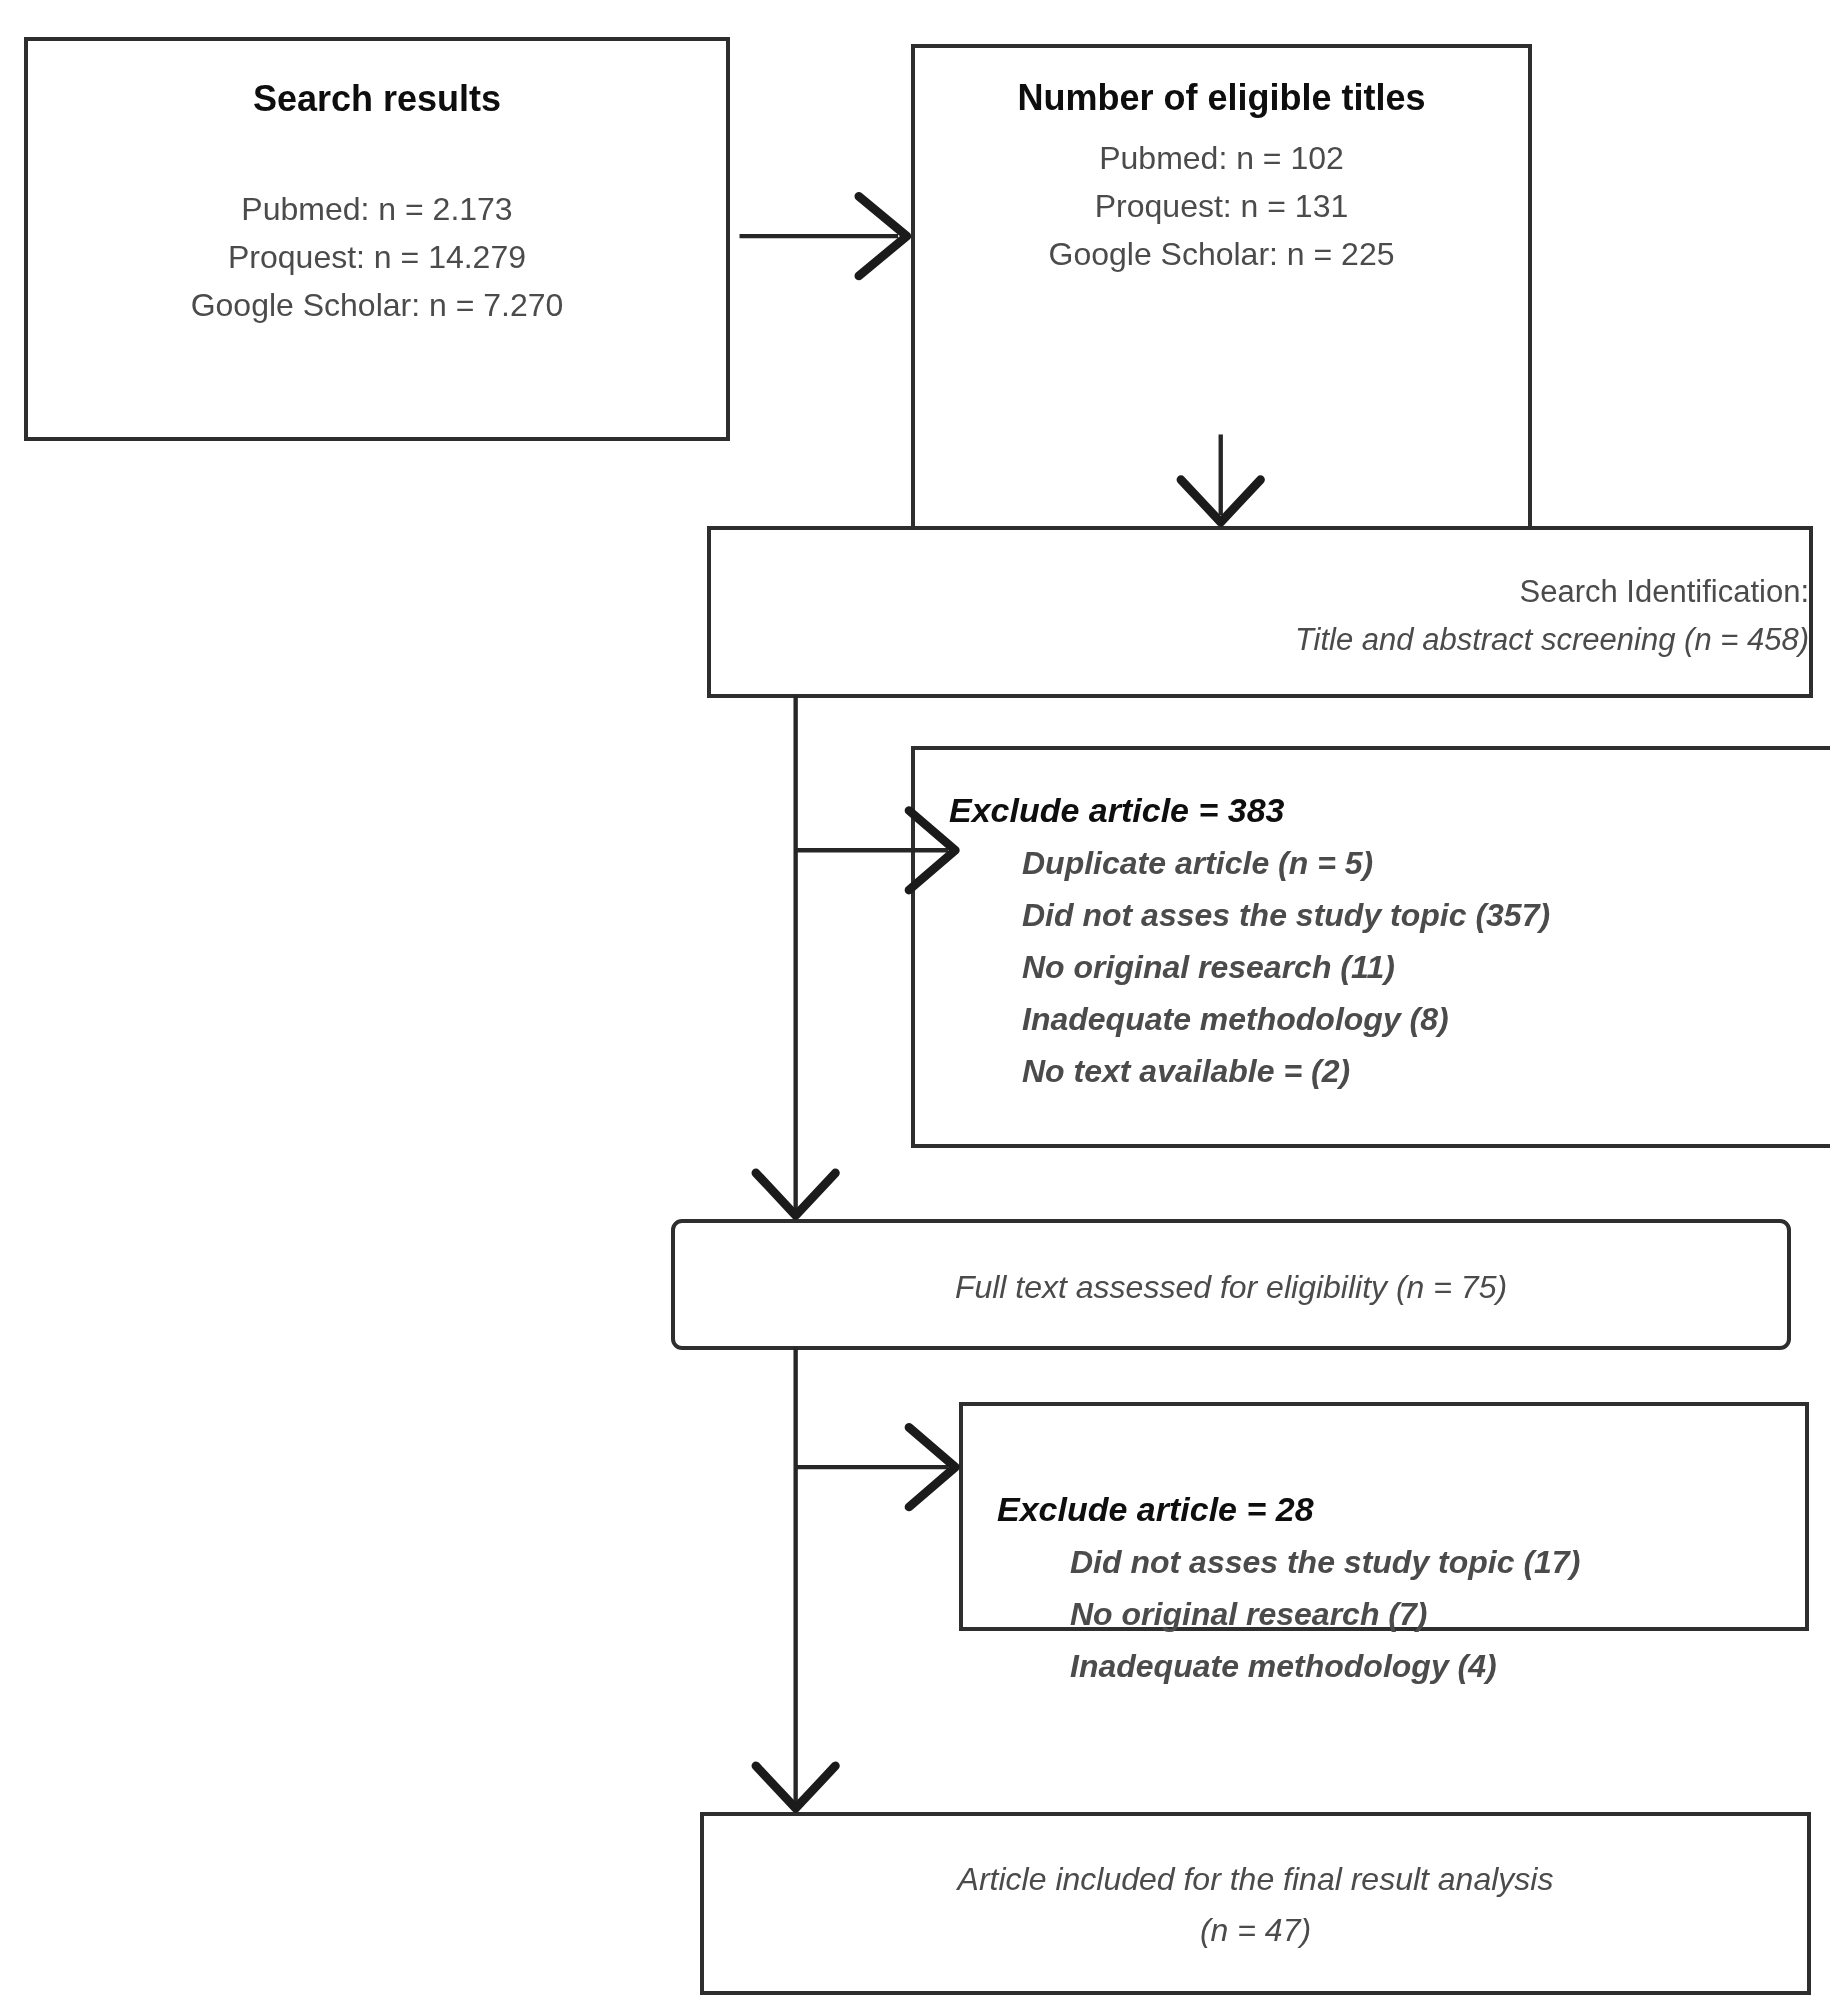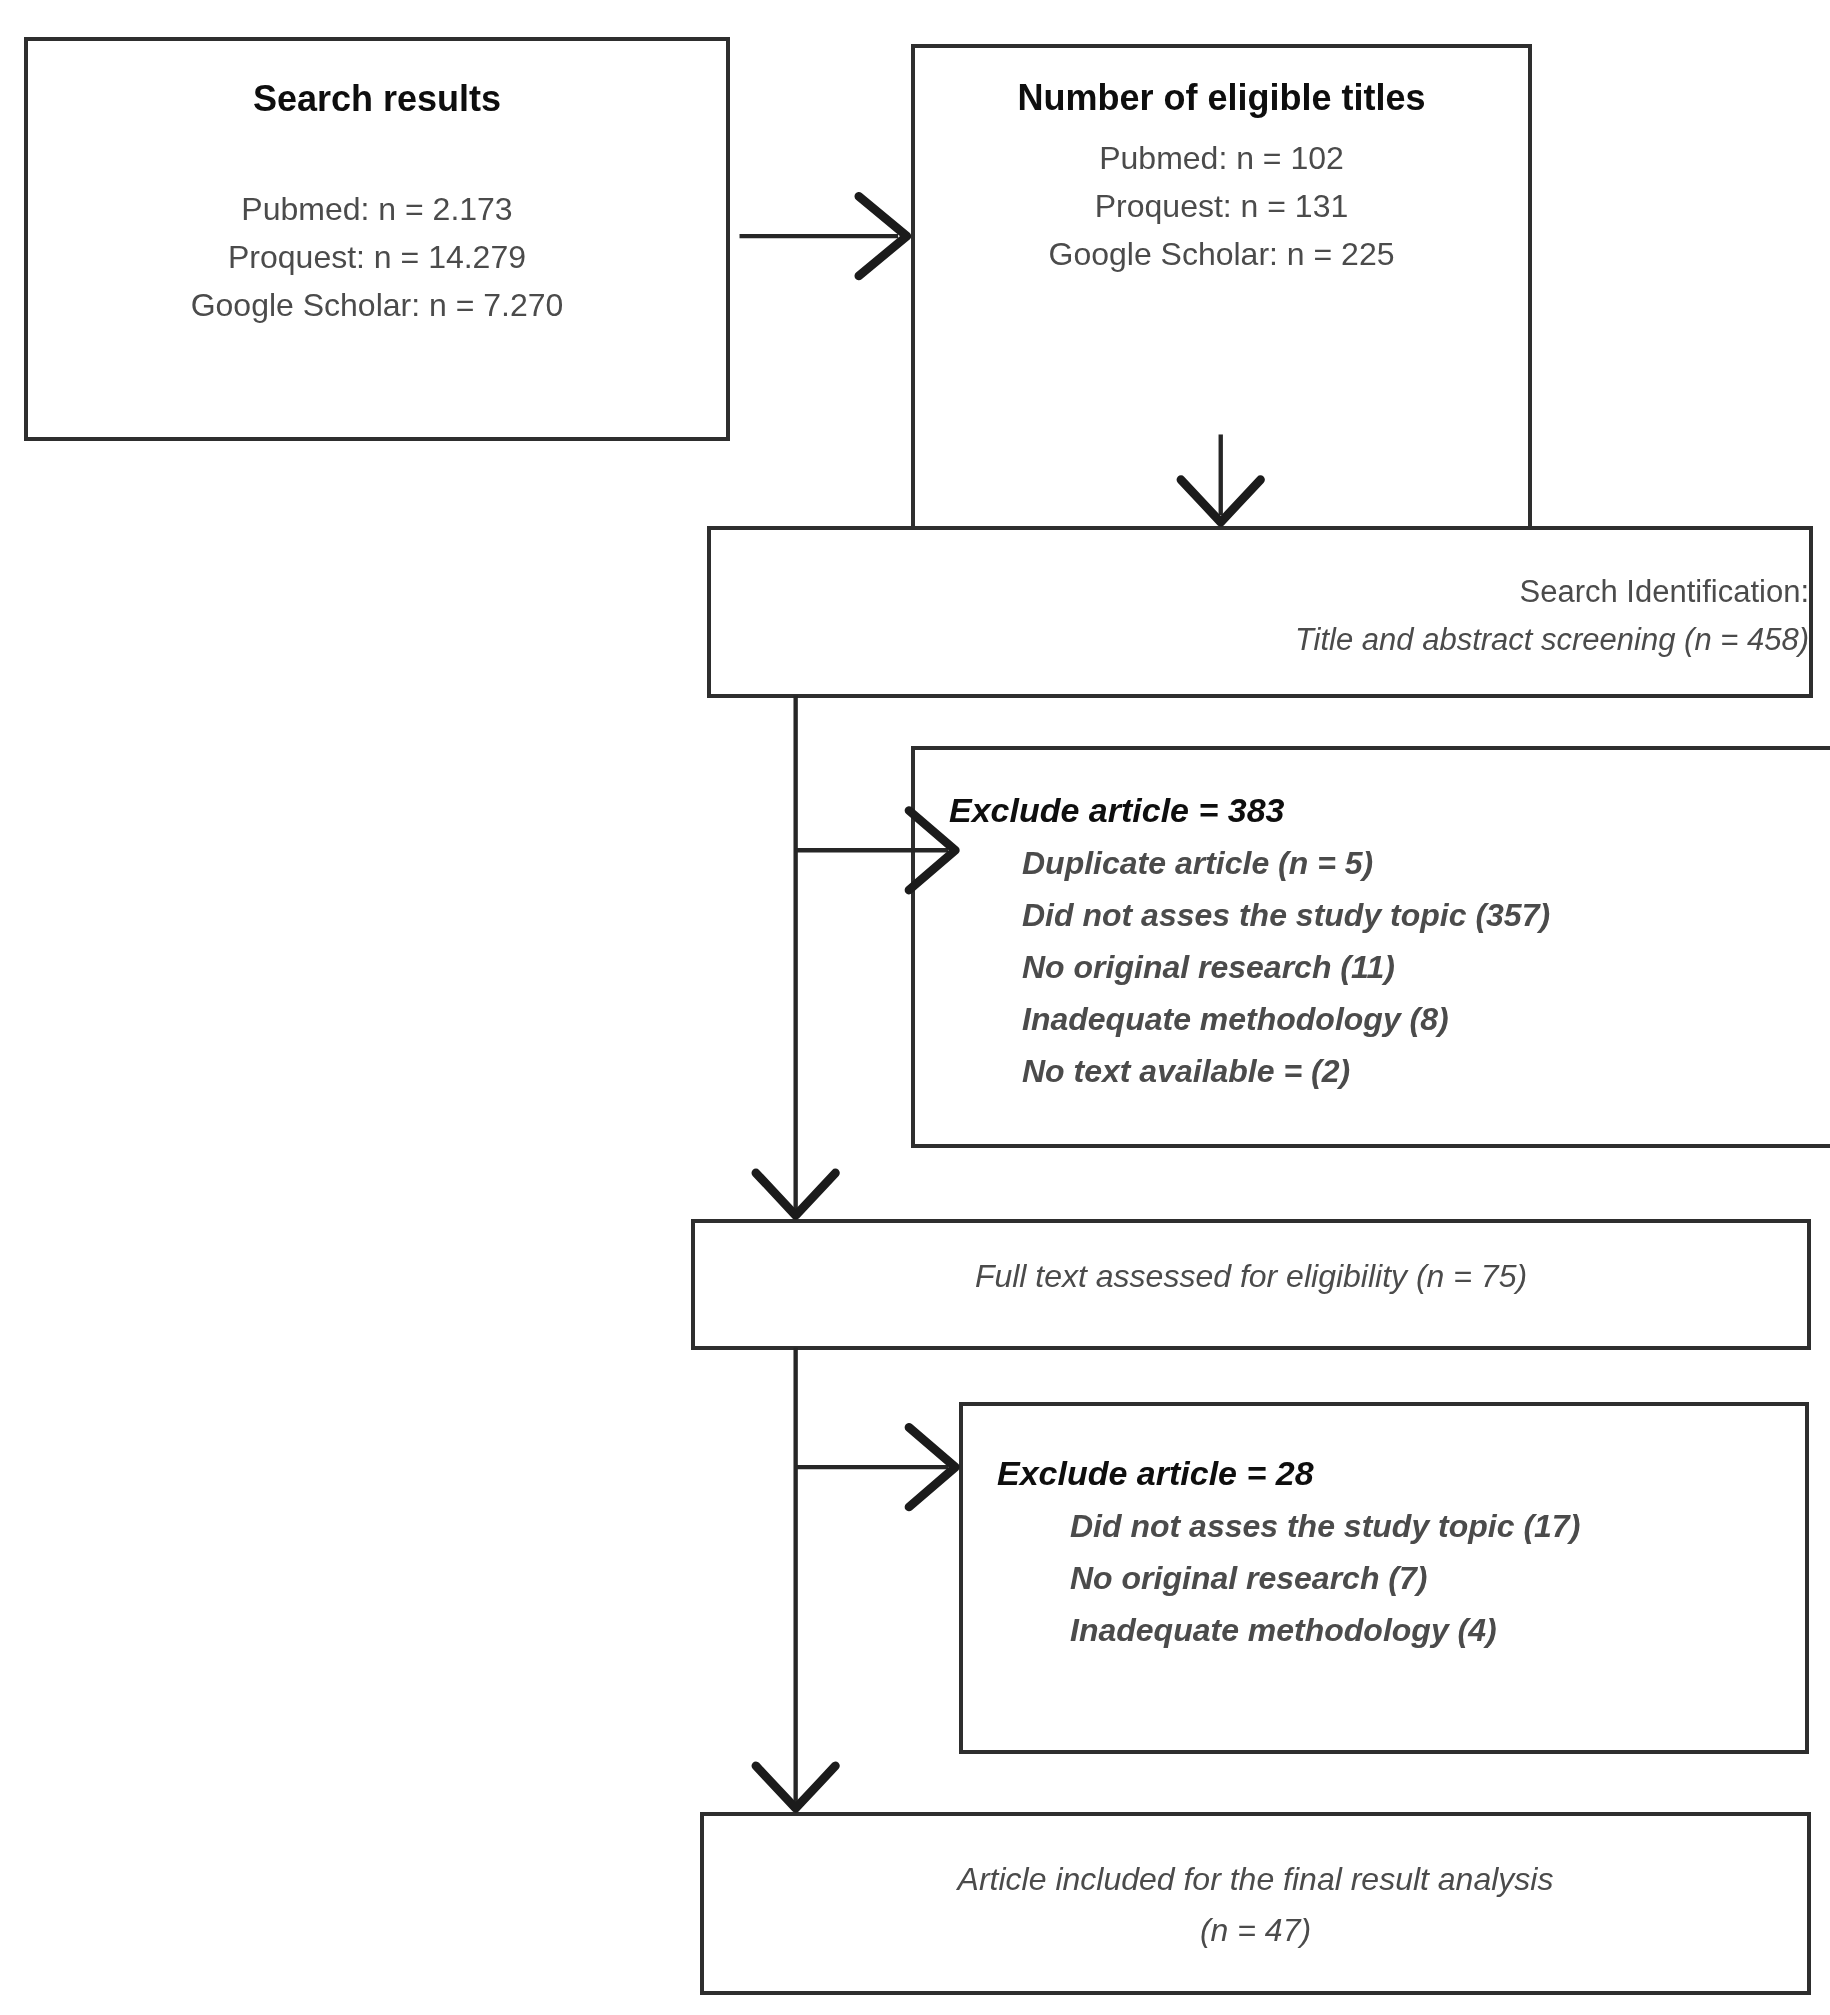--- a/index.html
+++ b/index.html
@@ -61,24 +61,24 @@
   .excl .items { margin-top: 4.4px; }
   .excl .line {
     font-size: 32px;
     line-height: 52px;
     font-style: italic;
     text-align: left;
     padding-left: 107px;
     font-weight: bold;
   }
   .e1 { left: 911px; top: 746px; width: 1010px; height: 402px; }
-  .e2 { left: 959px; top: 1402px; width: 850px; height: 352px; padding-top: 44px; }
+  .e2 { left: 959px; top: 1402px; width: 850px; height: 229px; padding-top: 80px; }
 
   
-  .b4 { left: 691px; top: 1219px; width: 1120px; height: 131px; padding-top: 33px; }
+  .b4 { left: 671px; top: 1219px; width: 1120px; height: 131px; padding-top: 44px; border-radius: 11px; }
   .b4 .line { font-size: 32px; line-height: 41px; text-align: center; }
 
   
   .b7 { left: 700px; top: 1812px; width: 1111px; height: 183px; padding-top: 38px; }
   .b7 .line { font-size: 32px; line-height: 51px; text-align: center; }
 
   .connectors {
     position: absolute;
     left: 0; top: 0;
     width: 1830px;

